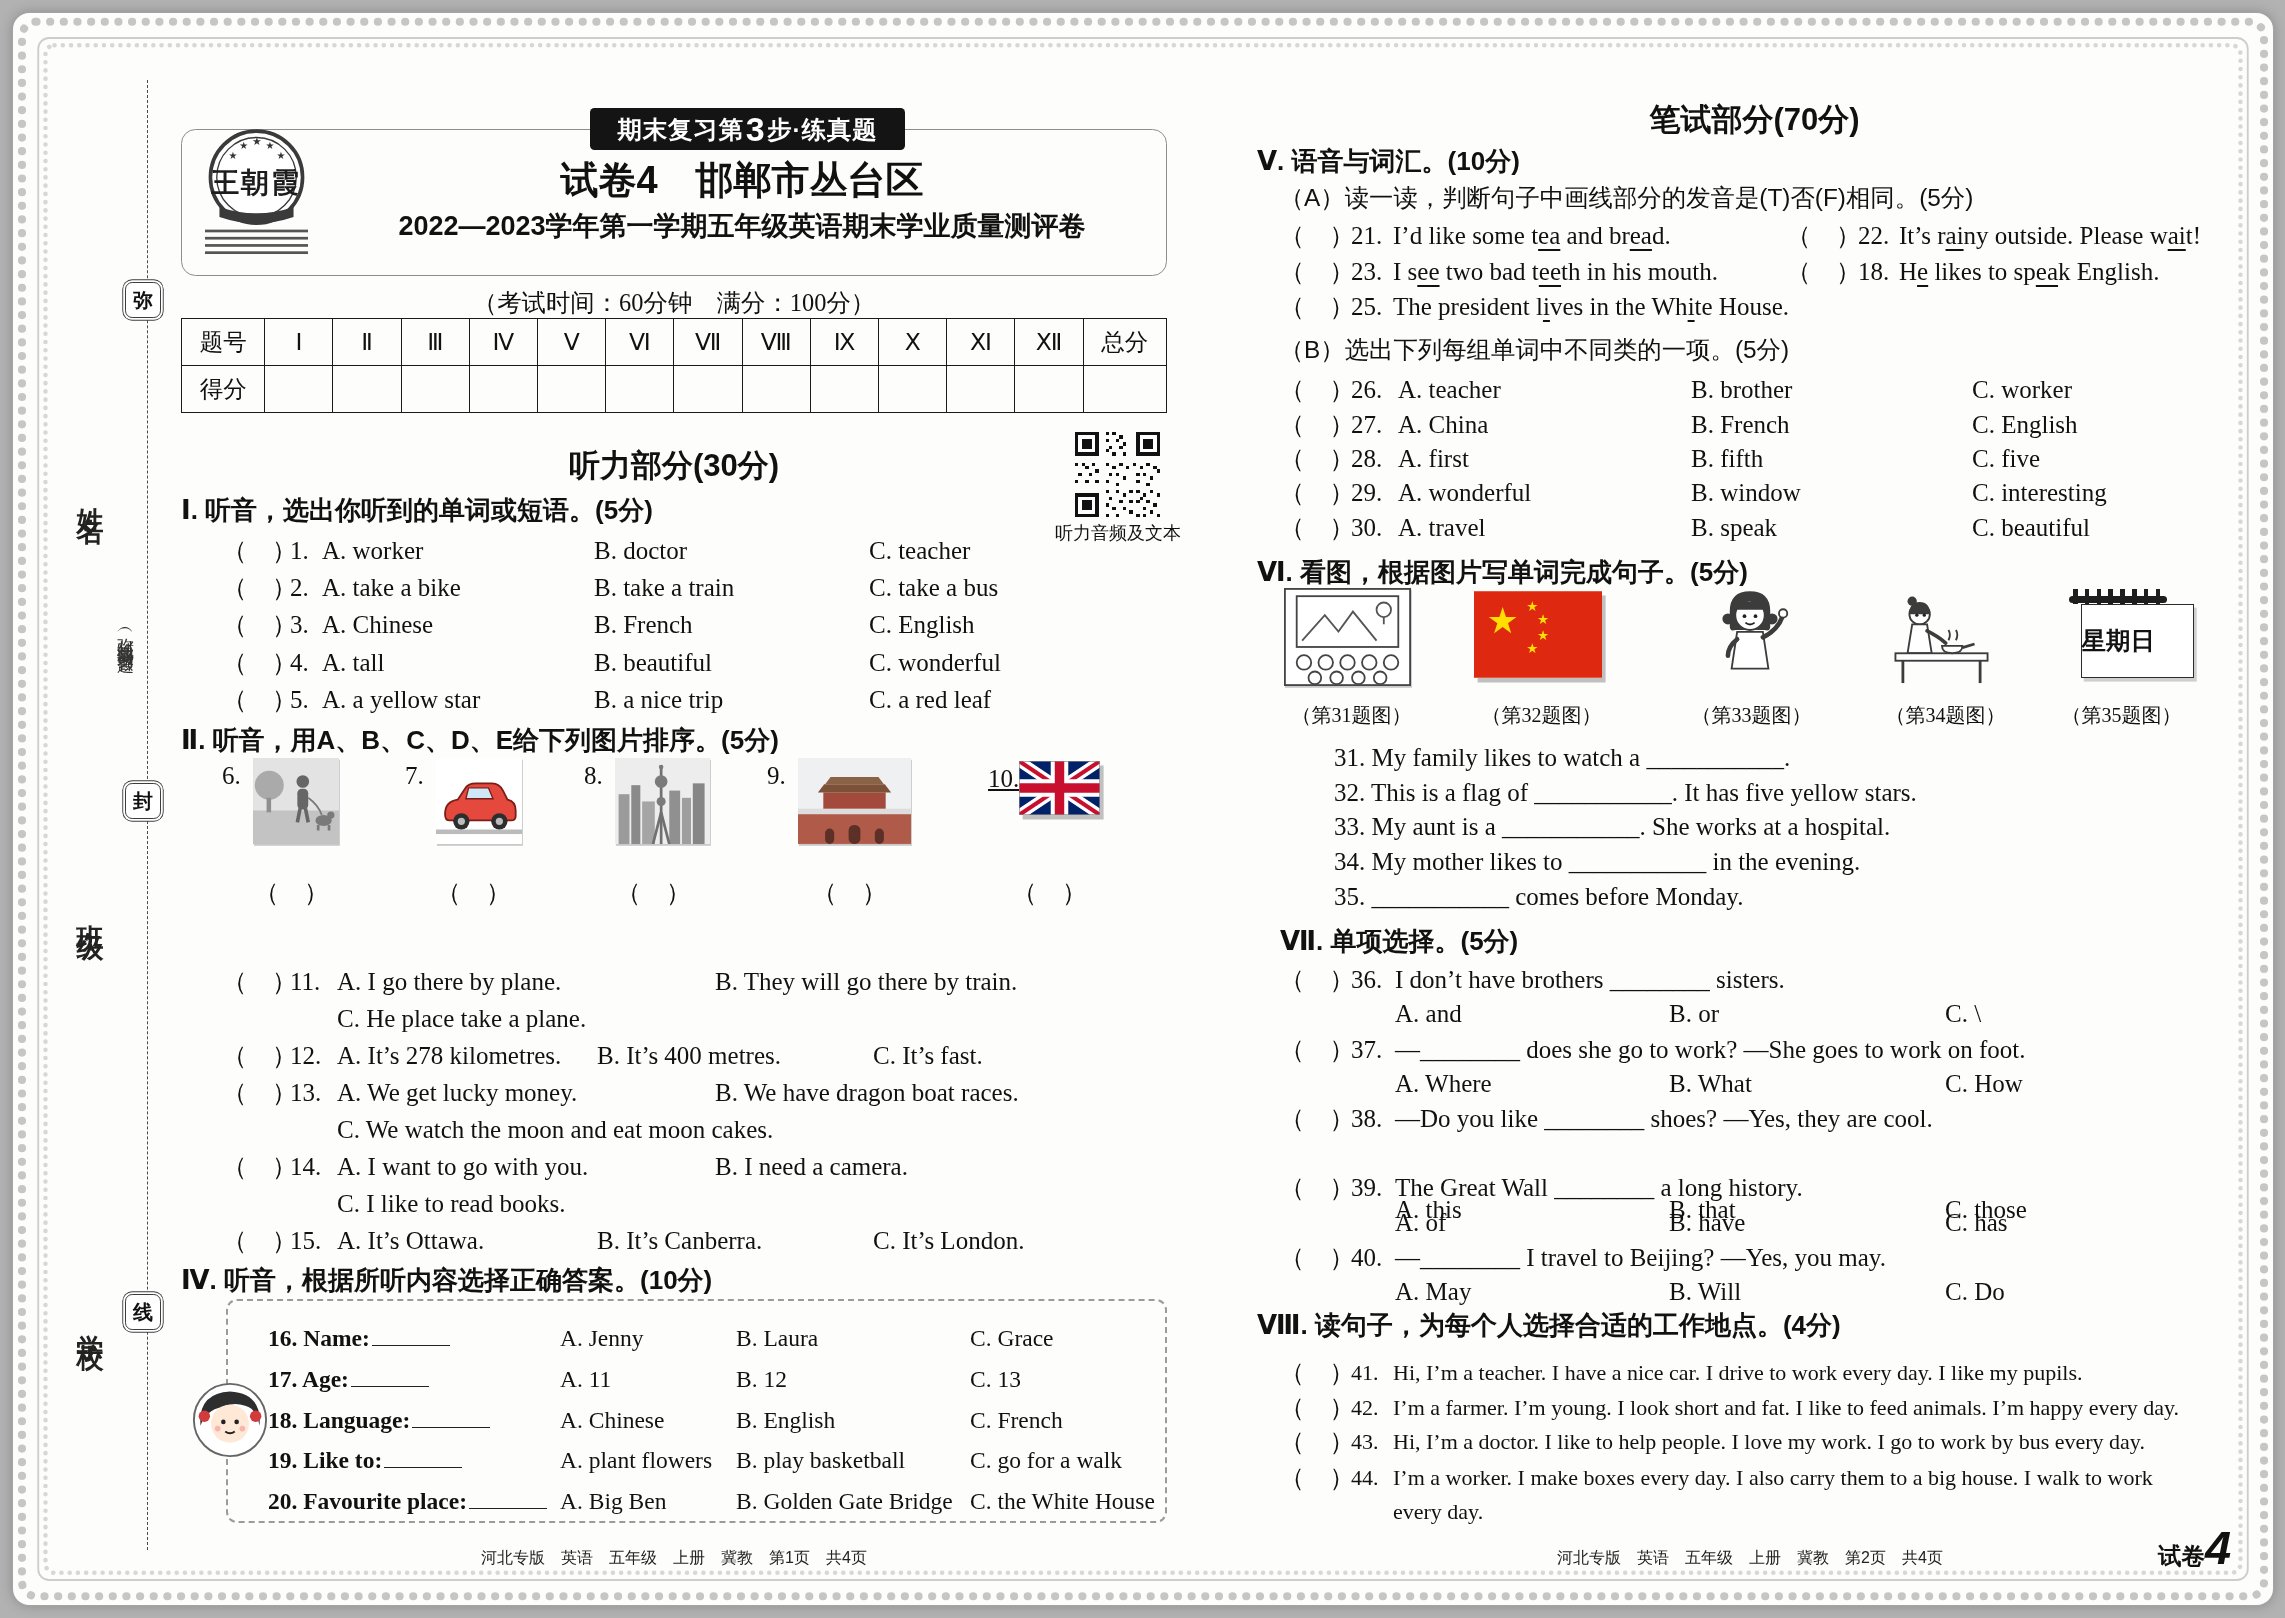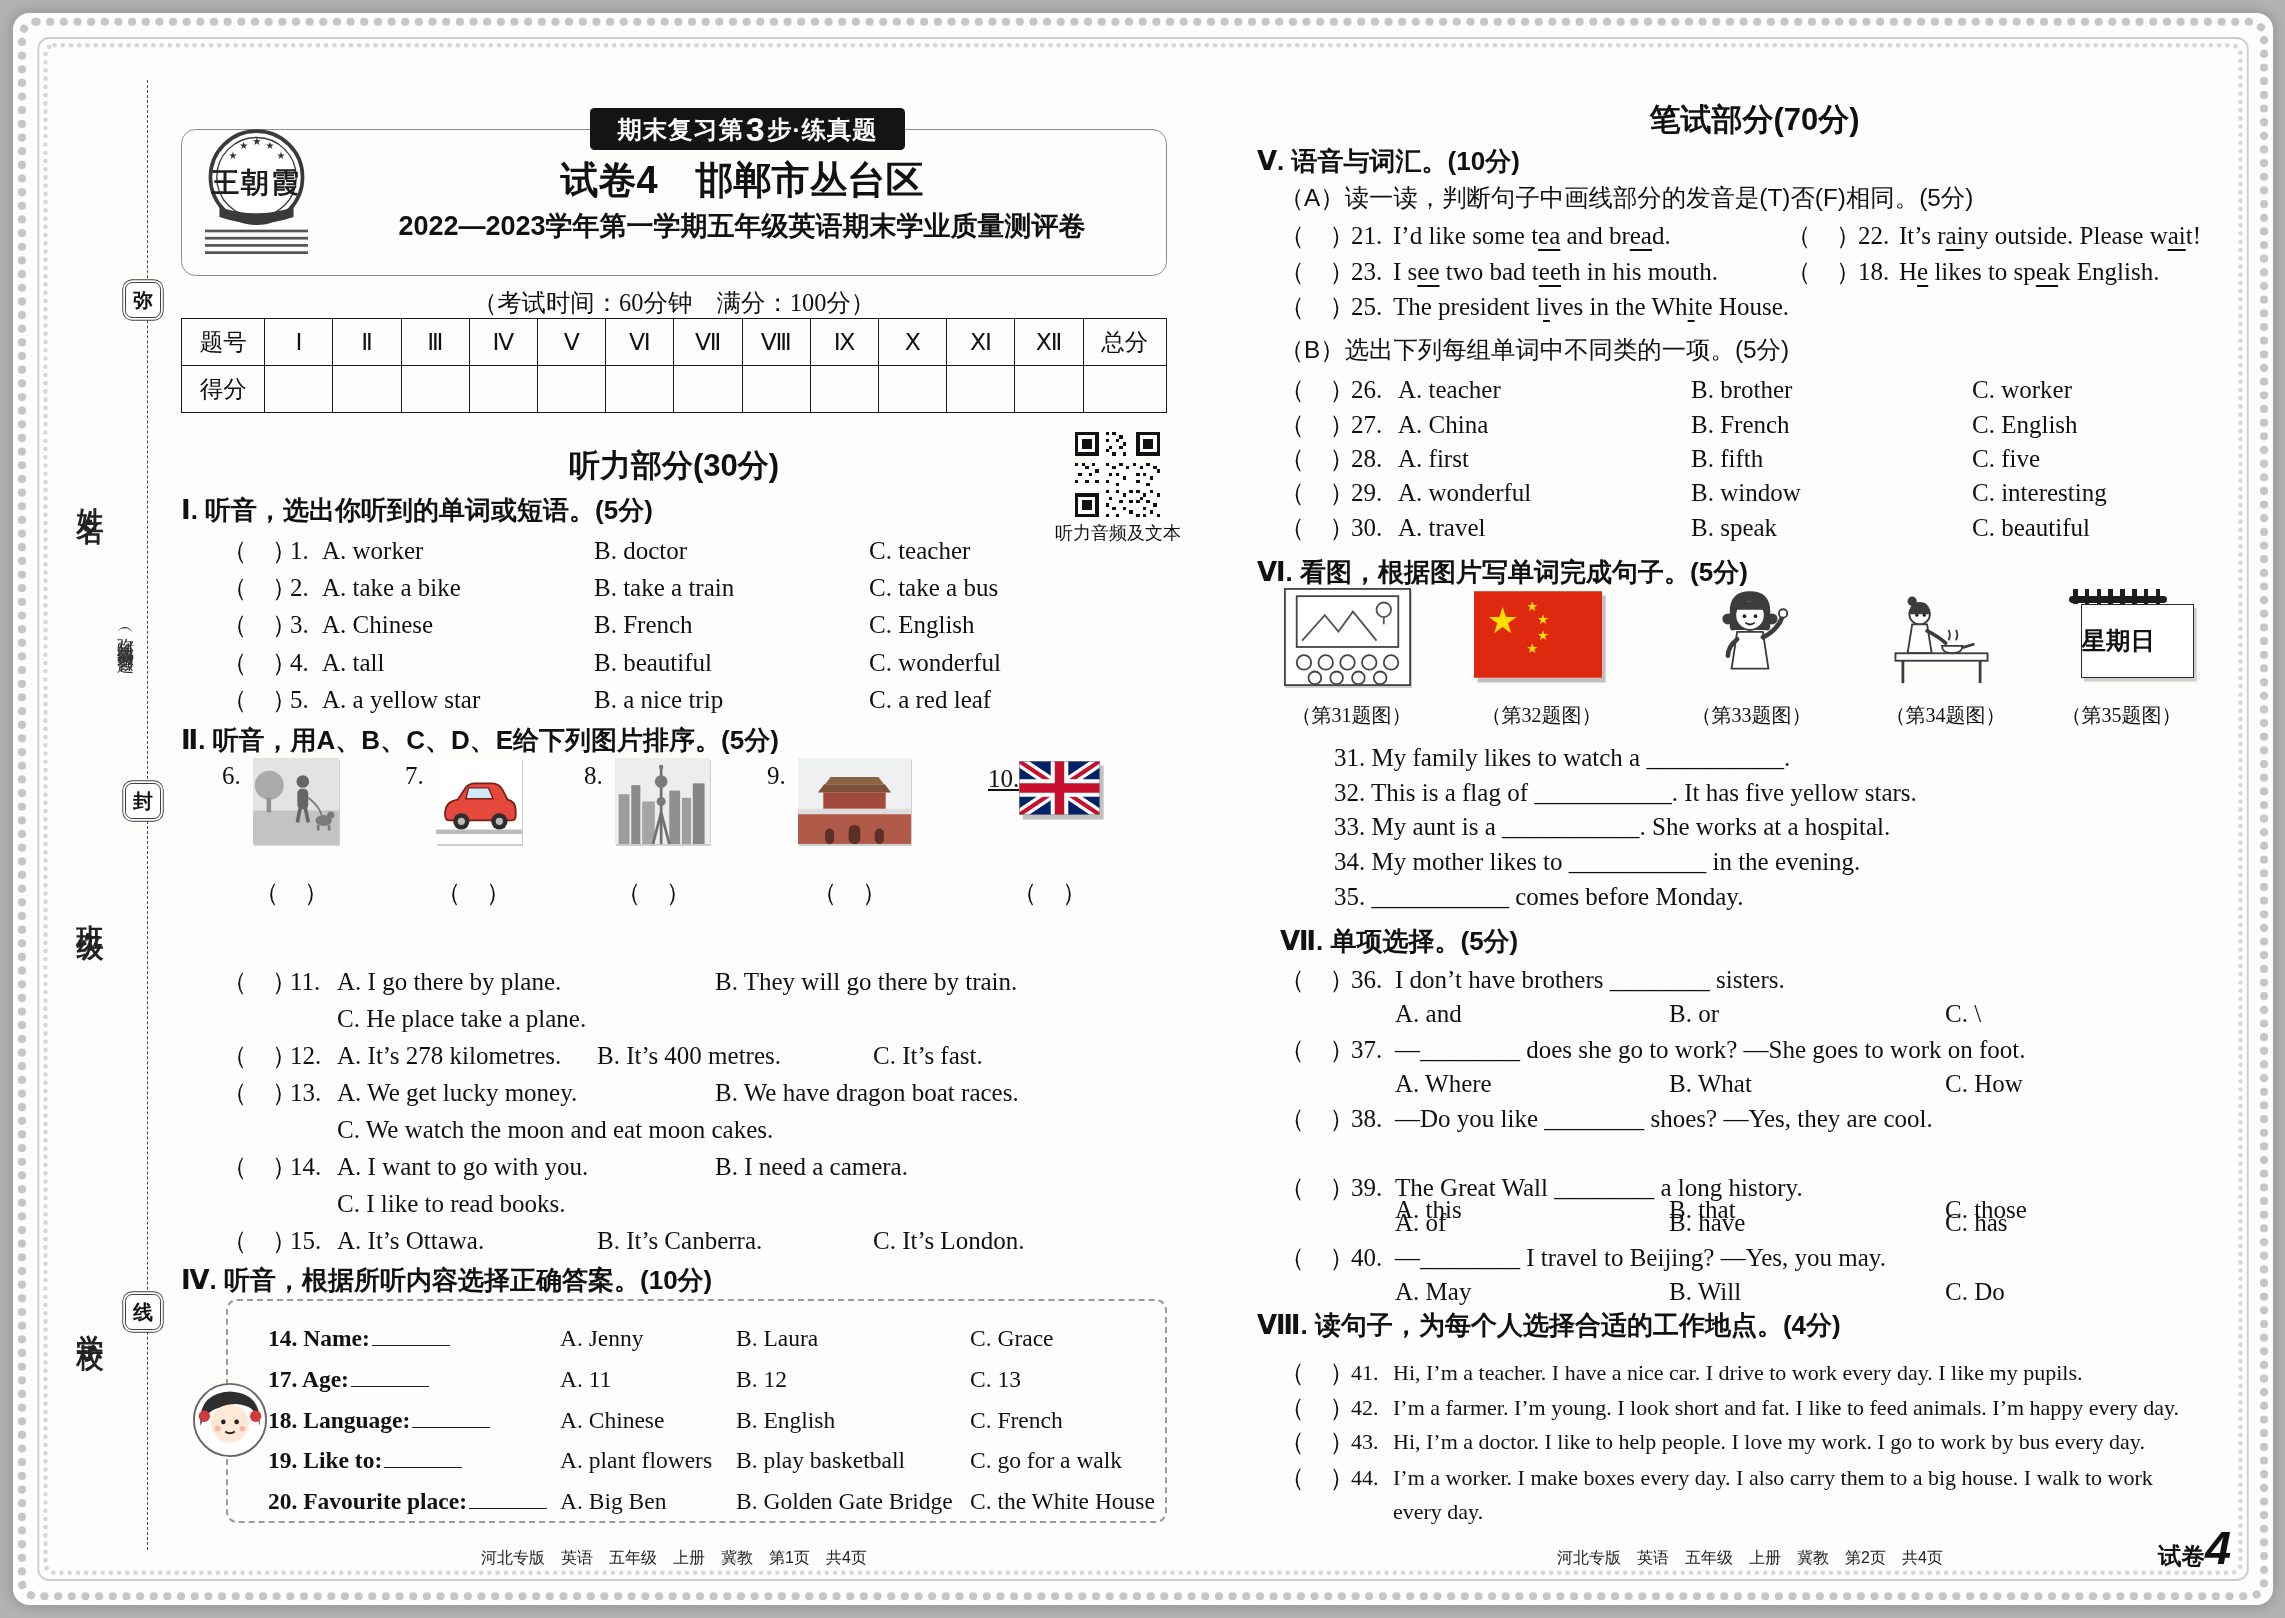--- a/index.html
+++ b/index.html
@@ -441,21 +441,21 @@
       <span class="at" style="left:109px">15.</span>
       <span class="at" style="left:156px">A. It’s Ottawa.</span>
       <span class="at" style="left:416px">B. It’s Canberra.</span>
       <span class="at" style="left:692px">C. It’s London.</span>
     </div>
 
     <div class="h-sec" style="left:0; top:1173px;">Ⅳ. 听音，根据所听内容选择正确答案。(10分)</div>
     <div class="dash-box"></div>
 
     <div class="row" style="top:1230px;">
-      <span class="at lbl" style="left:87px"><b>14. Name:</b><span class="blank"></span></span>
+      <span class="at lbl" style="left:87px"><b>16. Name:</b><span class="blank"></span></span>
       <span class="at opt26" style="left:379px">A. Jenny</span>
       <span class="at opt26" style="left:555px">B. Laura</span>
       <span class="at opt26" style="left:789px">C. Grace</span>
     </div>
     <div class="row" style="top:1271px;">
       <span class="at lbl" style="left:87px"><b>17. Age:</b><span class="blank"></span></span>
       <span class="at opt26" style="left:379px">A. 11</span>
       <span class="at opt26" style="left:555px">B. 12</span>
       <span class="at opt26" style="left:789px">C. 13</span>
     </div>

